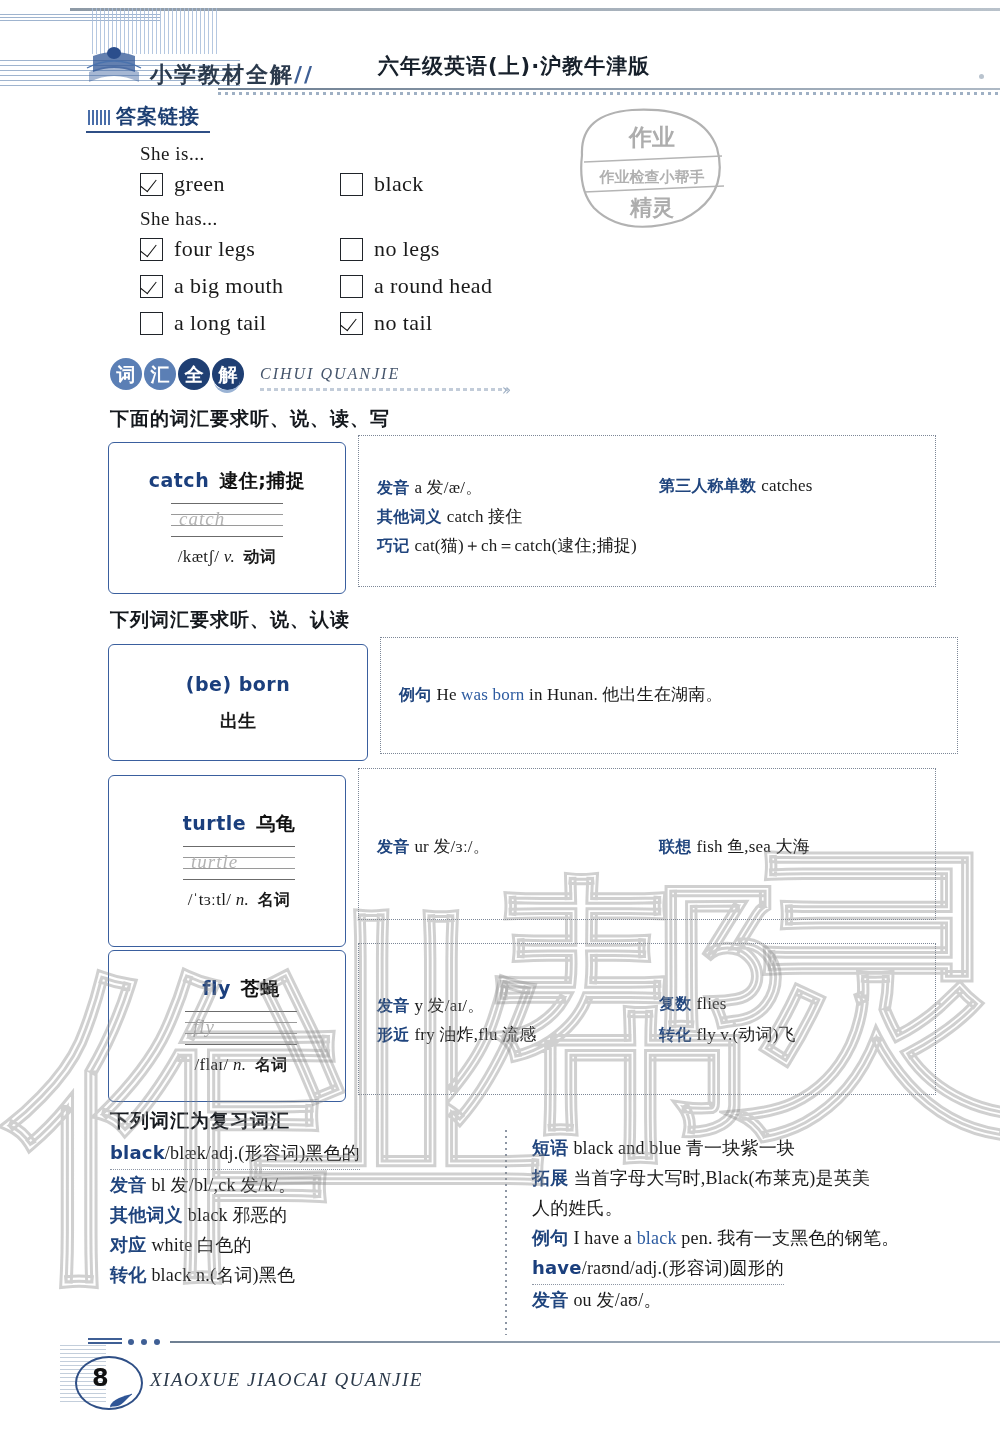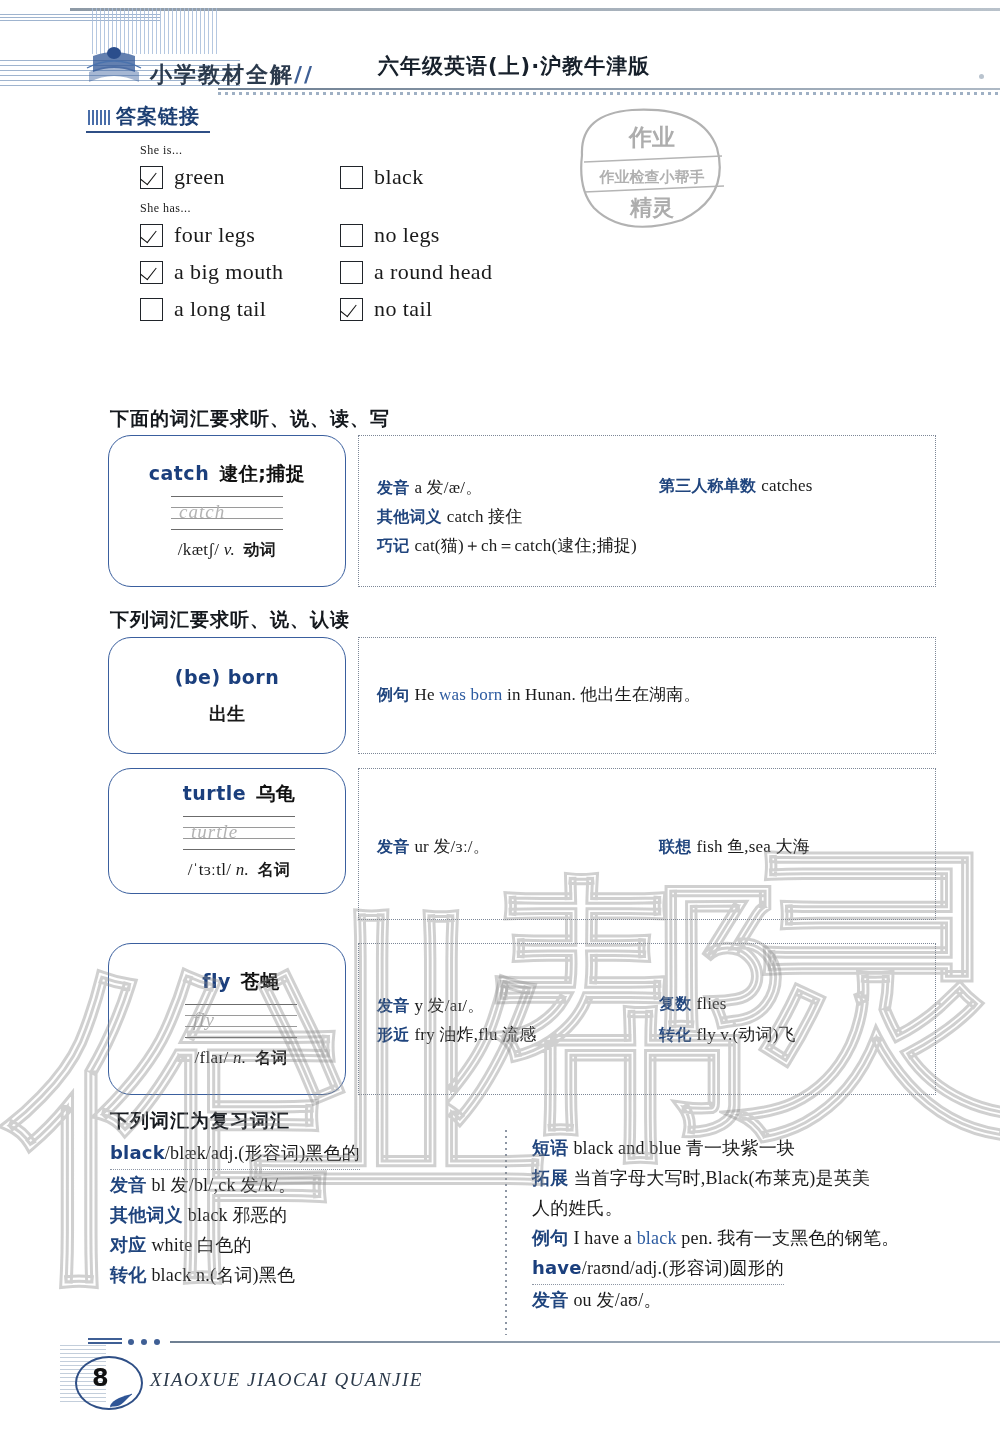--- a/index.html
+++ b/index.html
@@ -58,21 +58,21 @@
     background:
       repeating-linear-gradient(to right,#4a6ea9 0 2px,transparent 2px 4px),
       repeating-linear-gradient(to bottom,rgba(255,255,255,0) 0 2px,#fff 2px 4px);
     background-blend-mode:normal;}
   .sec-answer .title{
     font-family:"DejaVu Sans","Liberation Sans",sans-serif;
     font-size:20px;font-weight:700;color:#1d3f73;margin-left:6px;letter-spacing:1px;}
   .sec-answer .ul{position:absolute;left:-2px;top:28px;width:124px;height:2px;background:#2f4f86;}
 
   .qa{position:absolute;left:140px;top:143px;width:480px;}
-  .qa .prompt{font-size:12px;margin:0 0 6px 0;letter-spacing:.5px;}
+  .qa .prompt{font-size:19px;margin:0 0 6px 0;letter-spacing:.5px;}
   .qa .row{display:flex;margin-bottom:11px;}
   .qa .opt{display:flex;align-items:center;width:200px;}
   .qa .box{
     width:21px;height:21px;border:1.4px solid #20242a;background:#fff;
     position:relative;flex:0 0 auto;margin-right:11px;}
   .qa .box.checked::after{
     content:"";position:absolute;left:3px;top:2px;width:8px;height:14px;
     border-right:1.6px solid #111;border-bottom:1.6px solid #111;
     transform:rotate(38deg);}
   .qa .lbl{font-size:22px;letter-spacing:.4px;}
@@ -98,23 +98,23 @@
     color:#9fb0c4;font-size:15px;font-family:"DejaVu Sans",sans-serif;}
   .banner-swoosh{position:absolute;left:104px;top:20px;width:26px;height:12px;
     border-bottom:3px solid #9ab3d4;border-radius:0 0 60% 60%/0 0 100% 100%;}
 
   .instr{position:absolute;font-size:19px;font-weight:700;
     font-family:"DejaVu Sans","Liberation Sans",sans-serif;color:#14181d;letter-spacing:1px;}
 
   
   .wrow{position:absolute;display:flex;}
   .wcard{
-    border:1.6px solid #3a5f9e;border-radius:23px;background:#fff;
+    border:1.6px solid #3a5f9e;border-radius:6px;background:#fff;
     box-sizing:border-box;display:flex;flex-direction:column;
-    align-items:center;justify-content:center;}
+    align-items:center;justify-content:center;margin-top:7px;}
   .wcard .head{font-family:"DejaVu Sans","Liberation Sans",sans-serif;
     font-size:19px;font-weight:700;color:#1b3f7d;letter-spacing:.5px;}
   .wcard .head .cn{color:#111;margin-left:10px;}
   .wcard .phon{font-size:17px;margin-top:7px;letter-spacing:.3px;}
   .wcard .phon i{font-style:italic;}
   .wcard .phon b{font-weight:400;font-family:"DejaVu Sans","Liberation Sans",sans-serif;
     font-weight:700;margin-left:4px;font-size:16px;}
   .practice{position:relative;width:112px;height:34px;margin:9px 0 3px 0;}
   .practice .ln{position:absolute;left:0;width:112px;height:1px;background:#6b6b6b;}
   .practice .ln.l1{top:0;}
@@ -246,20 +246,27 @@
         <span class="box"></span>
         <span class="lbl">a long tail</span>
       </div>
       <div class="opt">
         <span class="box checked"></span>
         <span class="lbl">no tail</span>
       </div>
     </div>
   </div>
 
+  <div class="sec-vocab">
+    <span class="banner-swoosh"></span>
+    <span class="cap c1">词</span><span class="cap c2">汇</span><span class="cap c3">全</span><span class="cap c4">解</span>
+    <span class="pinyin">CIHUI QUANJIE</span>
+    <span class="banner-tail"></span>
+    <span class="banner-arrow">»</span>
+  </div>
 
   <div class="instr" style="left:110px;top:406px;">下面的词汇要求听、说、读、写</div>
 
   <div class="wrow" style="left:108px;top:435px;">
     <div class="wcard" style="width:238px;height:152px;">
       <div class="head">
         <span>catch</span><span class="cn">逮住;捕捉</span>
       </div>
       <div class="practice">
         <span class="ln l1"></span>
@@ -286,35 +293,35 @@
       </div>
       <div class="note" style="left:18px;top:98px;">
         <span class="k">巧记</span><span>cat(猫)＋ch＝catch(逮住;捕捉)</span>
       </div>
     </div>
   </div>
 
   <div class="instr" style="left:110px;top:607px;">下列词汇要求听、说、认读</div>
 
   <div class="wrow" style="left:108px;top:637px;">
-    <div class="wcard" style="width:238px;height:117px;">
+    <div class="wcard" style="width:260px;height:117px;">
       <div class="head">
         <span>(be) born</span>
       </div>
       <div style="font-size:18px;font-weight:700;margin-top:14px;font-family:'DejaVu Sans',sans-serif;">出生</div>
     </div>
     <div class="wnotes" style="width:578px;height:117px;margin-left:12px;">
       <div class="note" style="left:18px;top:45px;">
         <span class="k">例句</span><span>He </span><span class="hl">was born</span><span> in Hunan. 他出生在湖南。</span>
       </div>
     </div>
   </div>
 
   <div class="wrow" style="left:108px;top:768px;">
-    <div class="wcard" style="width:238px;height:126px;padding-left:24px;">
+    <div class="wcard" style="width:238px;height:172px;padding-left:24px;">
       <div class="head">
         <span>turtle</span><span class="cn">乌龟</span>
       </div>
       <div class="practice">
         <span class="ln l1"></span>
           <span class="ln l2"></span>
           <span class="ln l3"></span>
           <span class="ln l4"></span>
         <span class="ghost">turtle</span>
       </div>

